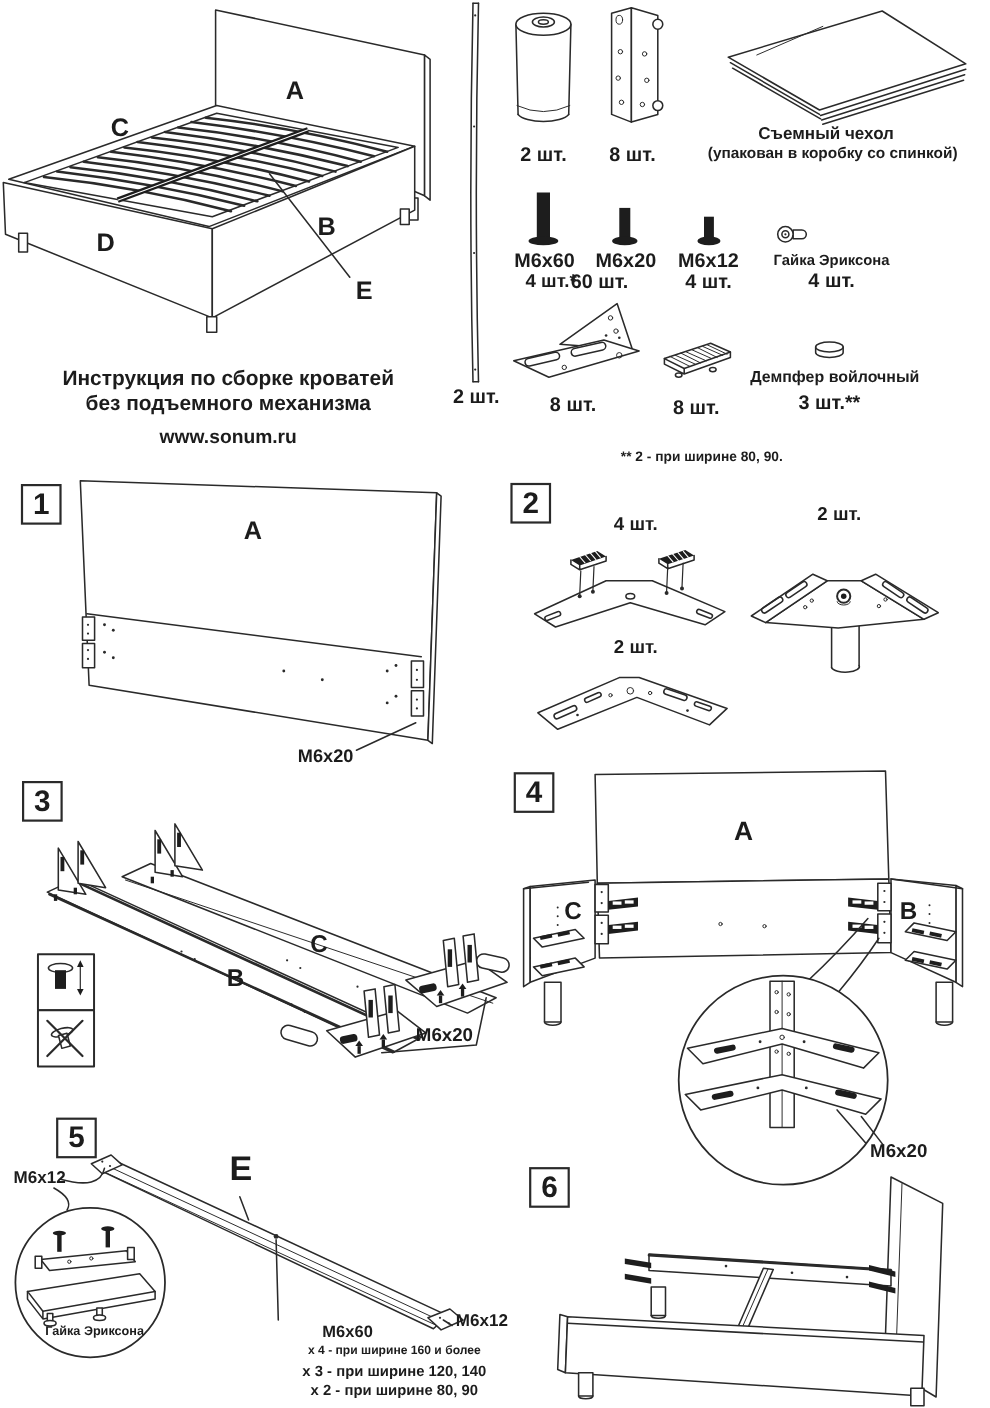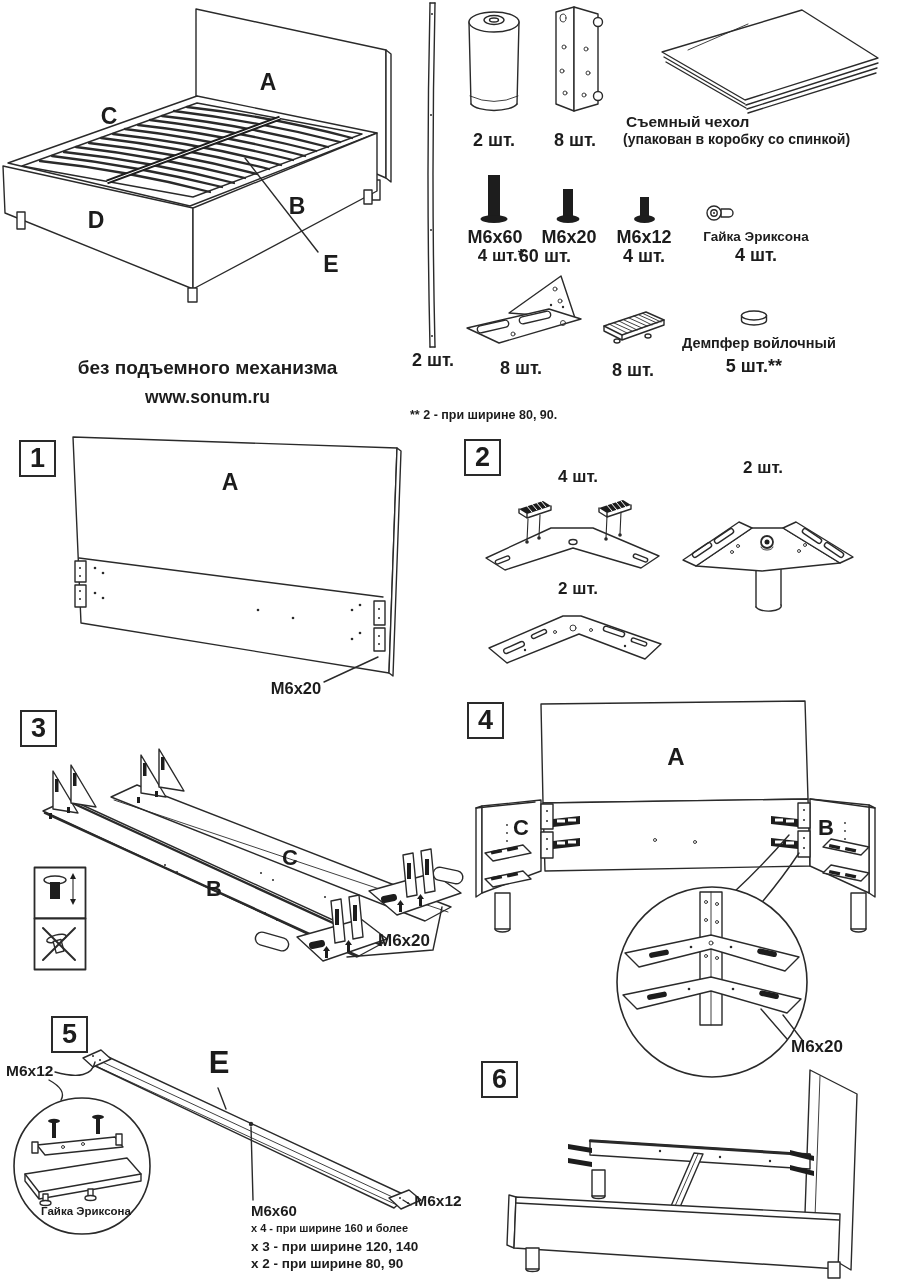--- a/index.html
+++ b/index.html
@@ -1,19 +1,19 @@
 <!DOCTYPE html>
 <html><head>
 <meta charset="utf-8">
 <style>
   html,body{margin:0;padding:0;background:#e8e8e8}
   .sheet{position:relative;width:900px;height:1280px;background:#ffffff;
          font-family:"Liberation Sans","DejaVu Sans",sans-serif;color:#1c1c1c;overflow:hidden}
   .lbl{position:absolute;font-weight:bold;color:#1c1c1c;text-align:center;line-height:1.12;white-space:nowrap}
-  .lft{text-align:left}
+  .lft{text-align:center}
   .stepbox{position:absolute;width:33px;height:33px;background:#fff;border:2.5px solid #2a2a2a;
            display:flex;align-items:center;justify-content:center;font-weight:bold;font-size:27px;color:#1c1c1c}
   svg{position:absolute;overflow:visible}
   .ln{fill:none;stroke:#2a2a2a;stroke-width:1.4;stroke-linejoin:round;stroke-linecap:round}
   .thin{stroke-width:0.9}
   .bold{stroke-width:2.4}
   .fw{fill:#ffffff;stroke:#2a2a2a;stroke-width:1.4;stroke-linejoin:round}
   .blk{fill:#1d1d1d;stroke:none}
   .dot{fill:#2a2a2a;stroke:none}
   .ws{fill:#ffffff;stroke:none}
@@ -59,20 +59,21 @@
       <rect class="fw" x="364" y="190" width="8" height="14"></rect>
     </g>
     <line class="ln" x1="245" y1="158" x2="318" y2="252"></line>
   </svg>
   <div class="lbl" style="left:248px;top:70px;width:40px;font-size:23px">A</div>
   <div class="lbl" style="left:89px;top:104px;width:40px;font-size:23px">C</div>
   <div class="lbl" style="left:277px;top:194px;width:40px;font-size:23px">B</div>
   <div class="lbl" style="left:76px;top:208px;width:40px;font-size:23px">D</div>
   <div class="lbl" style="left:311px;top:252px;width:40px;font-size:23px">E</div>
 
+  <div class="lbl" style="left:25px;top:334px;width:365px;font-size:19px">Инструкция по сборке кроватей</div>
   <div class="lbl" style="left:25px;top:388px;width:365px;font-size:17.5px">www.sonum.ru</div>
   <div class="lbl" style="left:25px;top:357px;width:365px;font-size:19px">без подъемного механизма</div>
 
   <svg style="left:423px;top:0" width="16" height="352" viewBox="0 0 16 352">
     <path class="ln" d="M7,3 Q3,175 7,347"></path>
       <path class="ln" d="M12,3 Q8,175 12,347"></path>
     <line class="ln" x1="7" y1="3" x2="12" y2="3"></line>
       <line class="ln" x1="7" y1="347" x2="12" y2="347"></line>
     <circle class="dot" cx="9" cy="14" r="1"></circle>
       <circle class="dot" cx="8" cy="115" r="1"></circle>
@@ -175,23 +176,23 @@
     <ellipse class="fw" cx="17" cy="31" rx="3" ry="2"></ellipse>
       <ellipse class="fw" cx="48" cy="26" rx="3" ry="2"></ellipse>
   </svg>
   <div class="lbl" style="left:601px;top:360px;width:64px;font-size:18px">8 шт.</div>
 
   <svg style="left:740px;top:310px" width="28" height="17" viewBox="0 0 28 17">
     <path class="ln" d="M1.5,5.5 L1.5,10.5 A12.5,4.5 0 0 0 26.5,10.5 L26.5,5.5"></path>
     <ellipse class="fw" cx="14" cy="5.5" rx="12.5" ry="4.5"></ellipse>
   </svg>
   <div class="lbl" style="left:682px;top:335px;width:144px;font-size:14.5px">Демпфер войлочный</div>
-  <div class="lbl" style="left:687px;top:356px;width:134px;font-size:18px">5 шт.**</div>
-
-  <div class="lbl lft" style="left:410px;top:408px;width:488px;font-size:12.5px">** 2 - при ширине 80, 90.</div>
+  <div class="lbl" style="left:687px;top:356px;width:134px;font-size:18px">3 шт.**</div>
+
+  <div class="lbl lft" style="left:394px;top:408px;width:488px;font-size:12.5px">** 2 - при ширине 80, 90.</div>
 
   <div class="stepbox" style="left:19px;top:440px">1</div>
   <svg style="left:62px;top:430px" width="348" height="276" viewBox="0 0 348 276">
     <polygon class="fw" points="11,7 335,18 327,243 19,193"></polygon>
     <polygon class="fw" points="335,18 339,21 331,246 327,243"></polygon>
     <line class="ln" x1="17" y1="128" x2="321" y2="167"></line>
     <rect class="fw" x="13" y="131" width="11" height="21"></rect>
       <rect class="fw" x="13" y="155" width="11" height="22"></rect>
     <rect class="fw" x="312" y="171" width="11" height="24"></rect>
       <rect class="fw" x="312" y="198" width="11" height="23"></rect>

